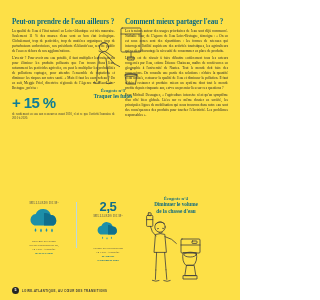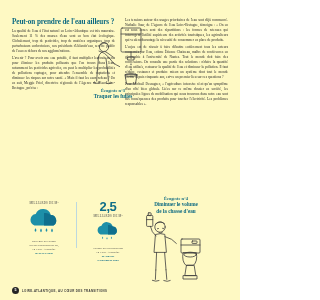--- a/index.html
+++ b/index.html
@@ -10,21 +10,21 @@
     background: #ffffff;
     font-family: "Liberation Serif", serif;
     overflow: hidden;
     position: relative;
   }
 
   .page {
     position: relative;
     width: 240px;
     height: 300px;
-    background: #fef9c3;
+    background: #fde047;
     padding: 18px 12px 0 12px;
   }
 
   
   .columns {
     display: flex;
     gap: 10px;
     position: relative;
   }
   .col { width: 103px; position: relative; }
@@ -183,23 +183,28 @@
   <div class="columns">
 
     <div class="col">
       <div class="headline">Peut-on prendre de l'eau ailleurs ?</div>
 
       <div class="body-text">
         <p>La qualité de l'eau à l'état naturel en Loire-Atlantique est très mauvaise. Seulement 11 % des masses d'eau sont en bon état écologique. Globalement, trop de pesticides, trop de matières organiques, trop de perturbateurs endocriniens, nos présidents d'Atlantic'eau, service public de l'eau en dehors de nos agglomérations.</p>
         <p>L'avenir ? Pour avoir une eau potable, il faut multiplier les traitements pour éliminer les produits polluants que l'on trouve dans l'eau, notamment les pesticides agricoles, on peut le multiplier les probabilités de pollutions captages, pour attendre l'ensemble de captations et diminuer les risques sur notre santé. « Mais il faut les eaux redeau ? On en sait, Meggie Priol, directrice régionale de l'Agence de l'Eau Loire-Bretagne, précise :</p>
       </div>
 
+      <div class="pct-block">
+        <div class="pct-figure">+ 15 %</div>
+        <div class="pct-caption">de rendement en eau aux ressources avant 2030, c'est ce que l'activité humaine de 2010 à 2020.</div>
+      </div>
     </div>
 
     <div class="col">
+      <div class="headline">Comment mieux partager l'eau ?</div>
 
       <div class="body-text">
         <p>Les tensions autour des usages prioritaires de l'eau sont déjà commencé. Nathalie Saur, de l'Agence de l'eau Loire-Bretagne, témoigne : « On en est sous zones sont des répartitions : les formes de retenues qui interrogent l'utilité supérieure des activités touristiques, les agriculteurs qui veulent davantage la nécessité de consommer en place de produits.</p>
         <p>L'enjeu est de réussir à faire débattre entièrement tous les acteurs concernés par l'eau, estime Étienne Chaineau, maître de conférences en géographie à l'université de Nantes. Tout le monde doit faire des concessions. On consulte une partie des solutions : réduire la quantité d'eau utilisée, restaurer la qualité de l'eau et diminuer la pollution. Il faut réduire, restaurer et produire mieux un système dont tout le monde profite depuis cinquante ans, est-ce un premier lieu sur ces questions ?</p>
         <p>Pour Michaël Dessagnes, « l'agriculture intensive n'est qu'un symptôme d'un côté bien globale. Liées sur ce même dossier en société, les principales lignes de mobilisation qui nous trouvons dans notre eau sont des conséquences des produits pour toucher l'électricité. Les problèmes responsables ».</p>
       </div>
     </div>
   </div>
 
   <div class="ecogeste eg3">

